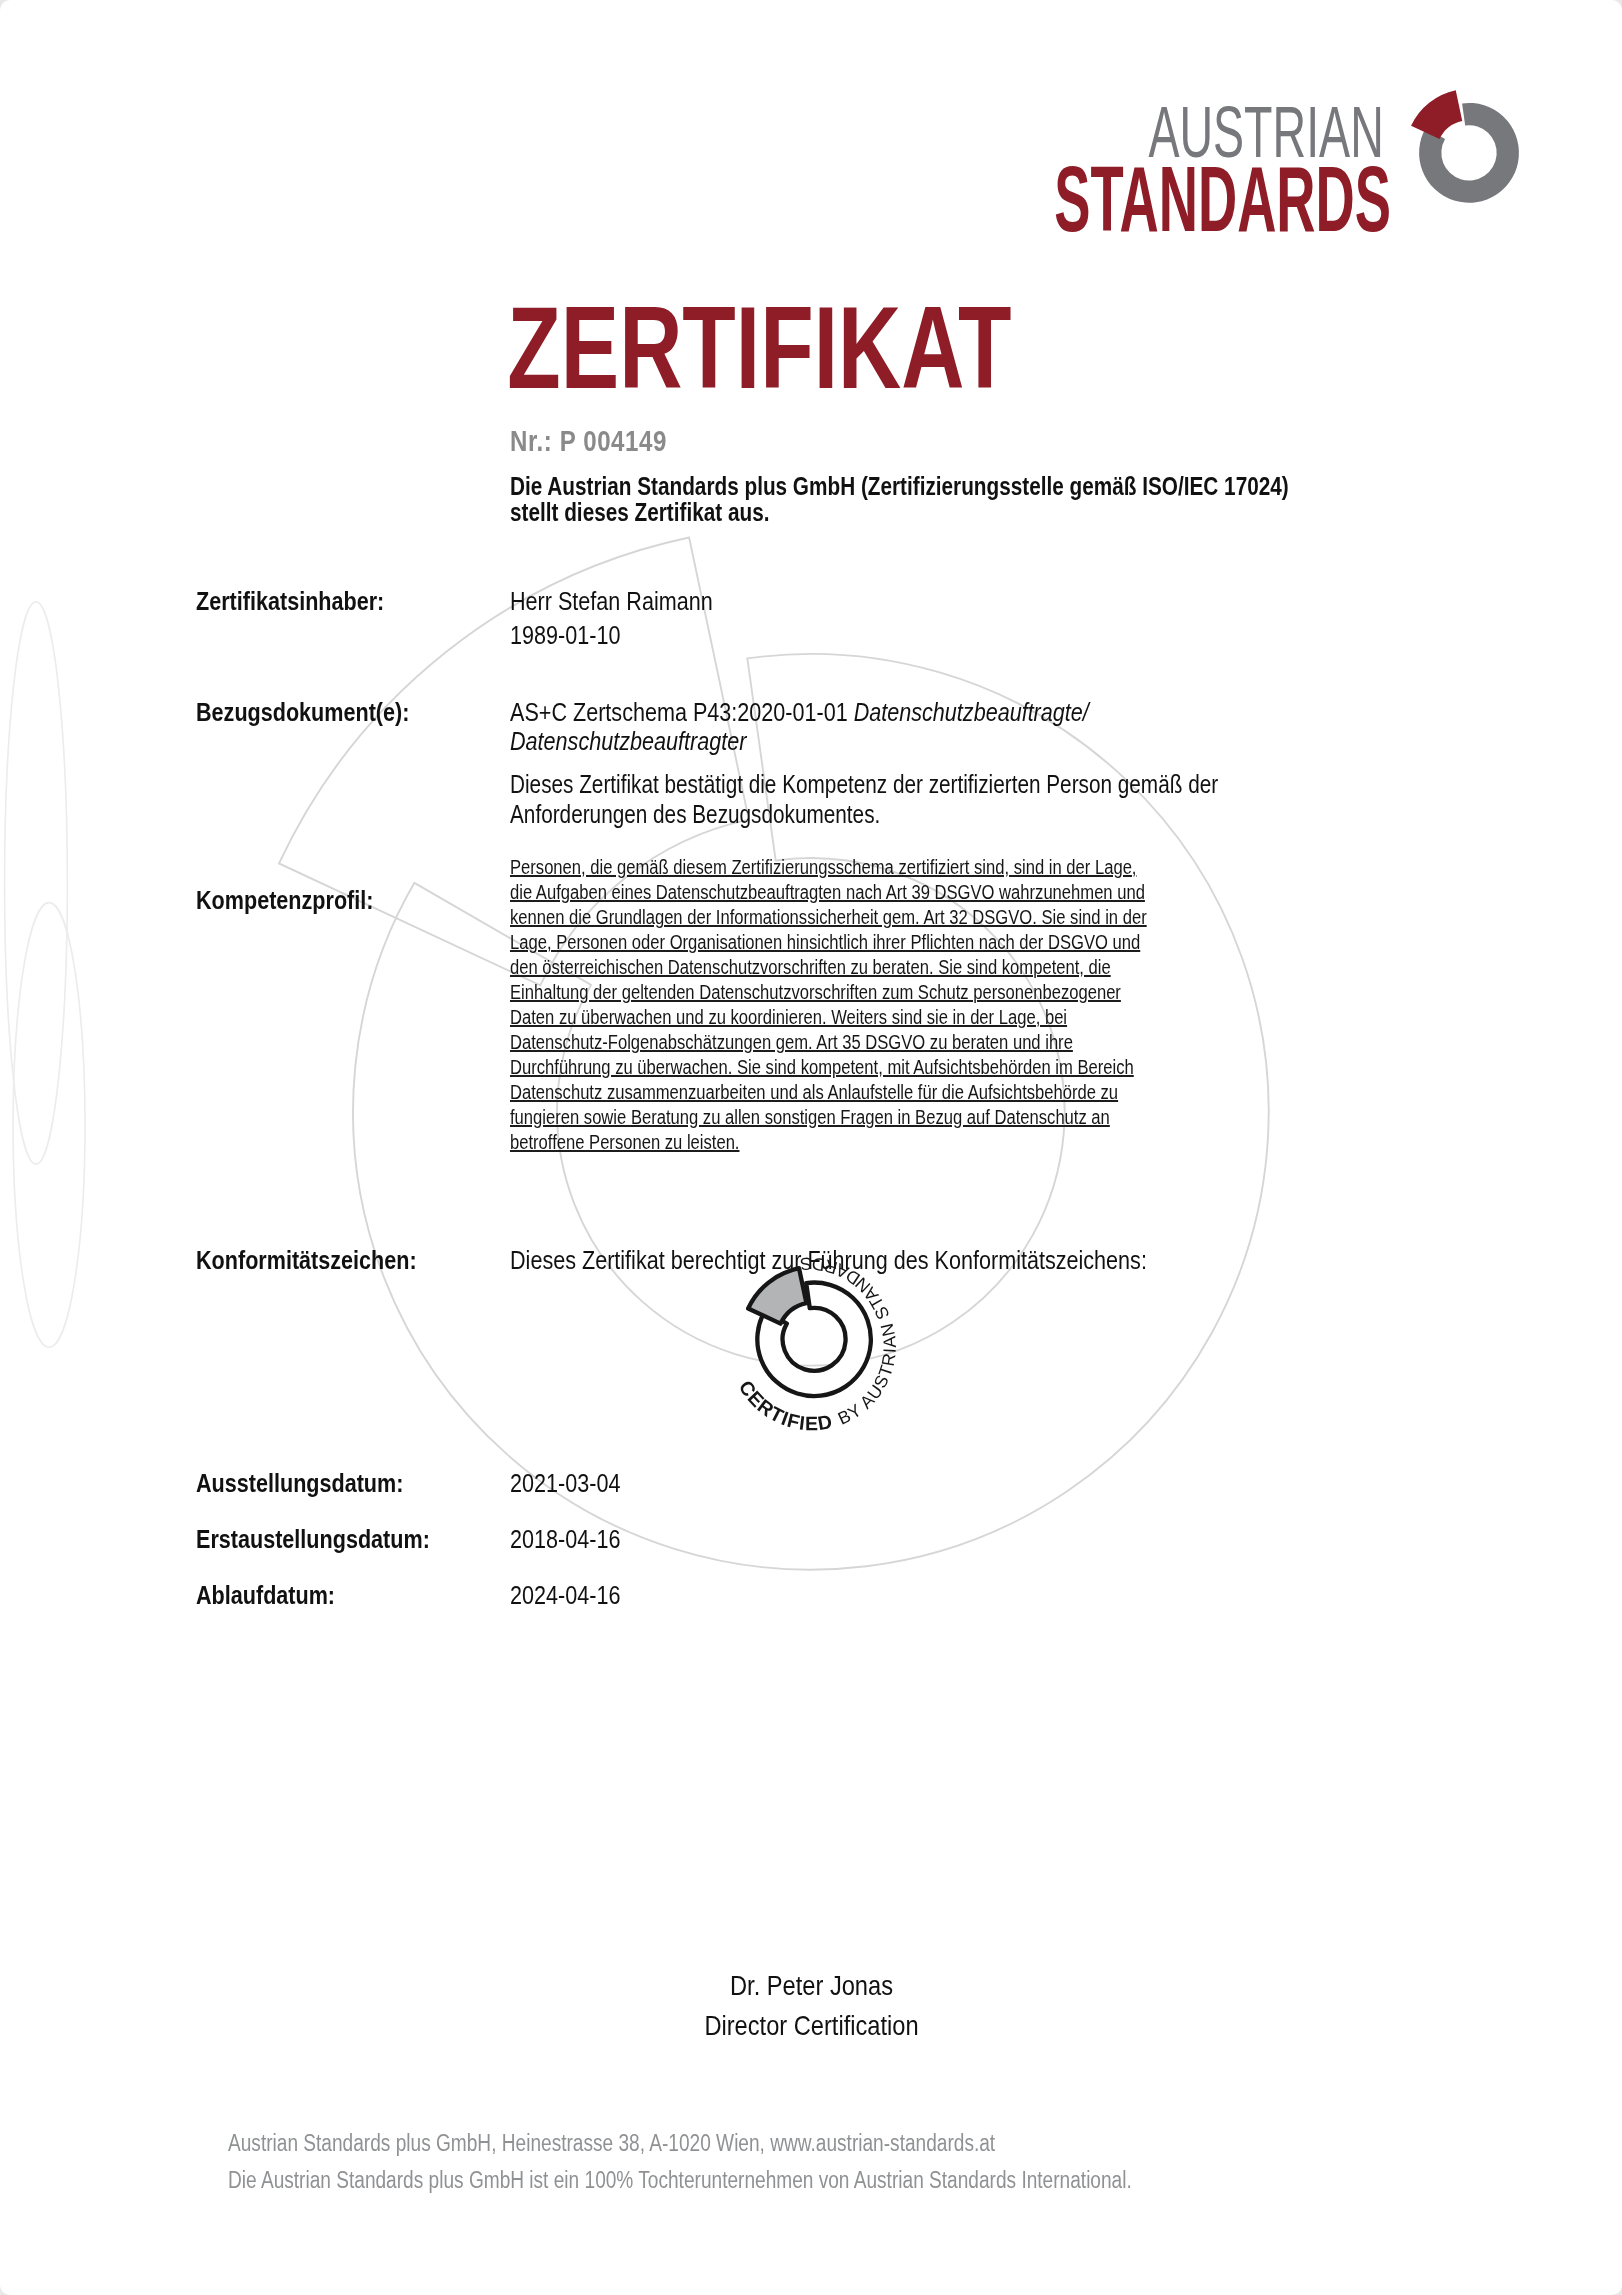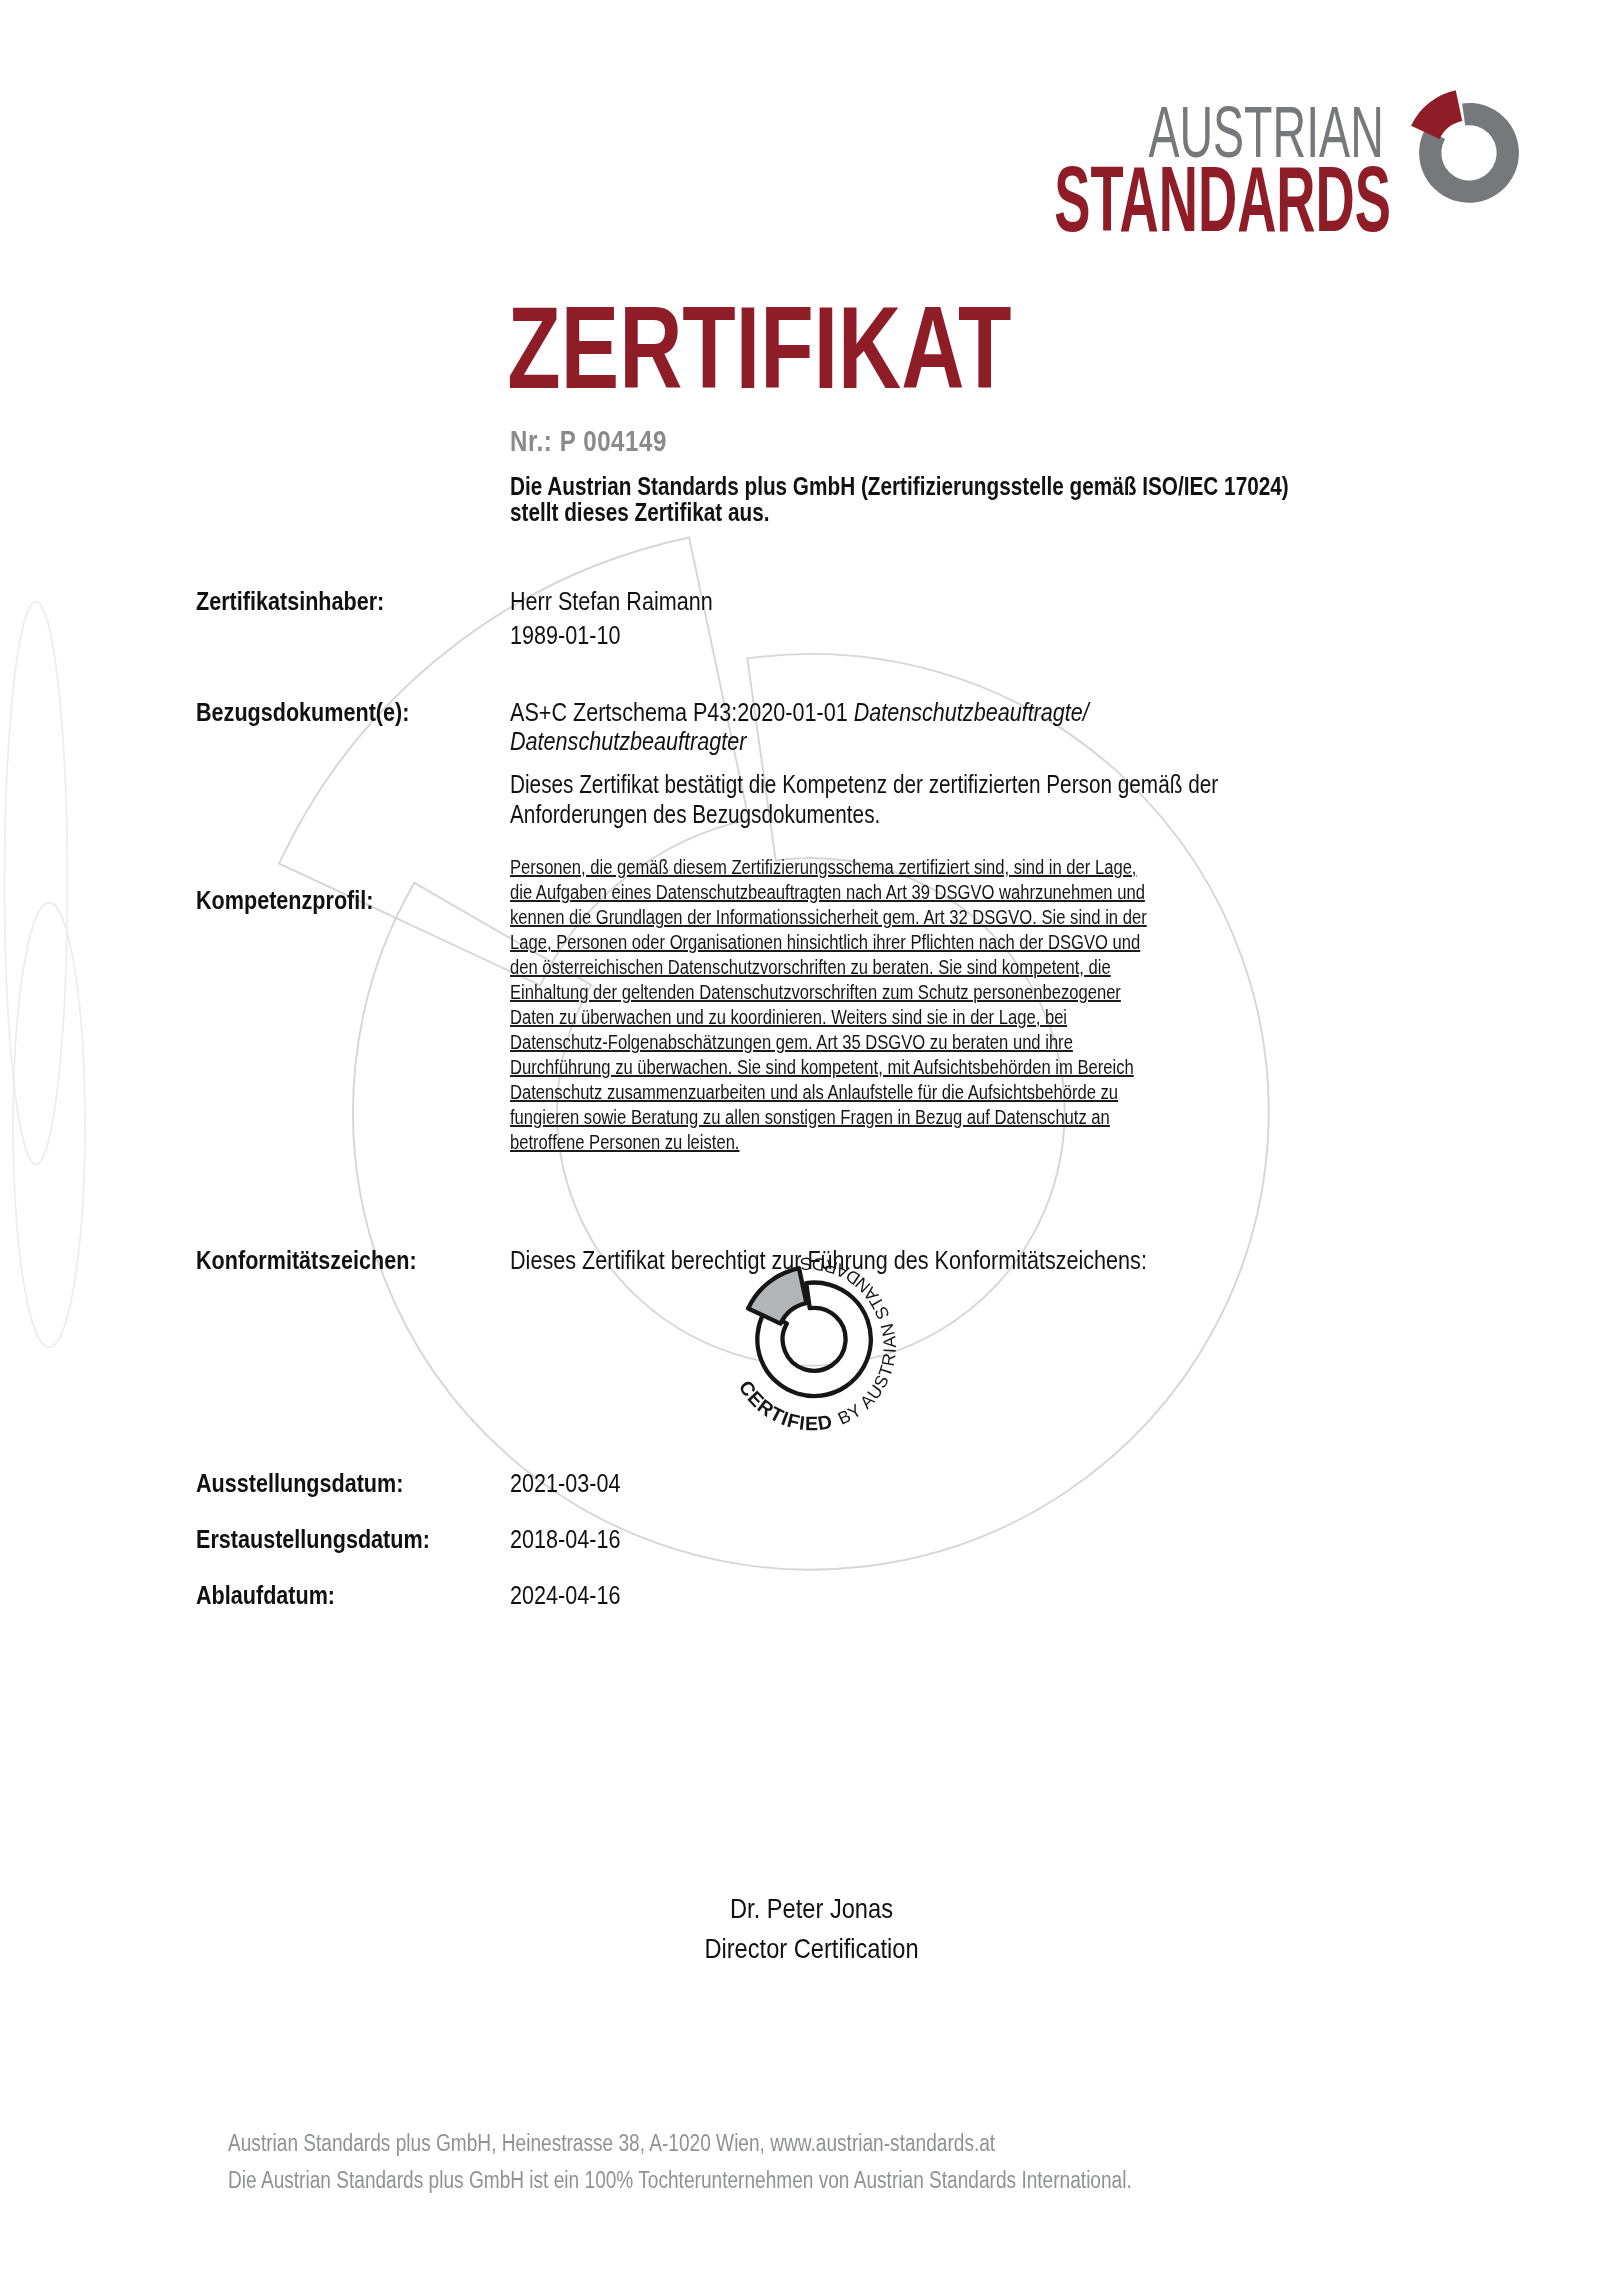--- a/index.html
+++ b/index.html
@@ -3,20 +3,21 @@
 <meta charset="utf-8">
 <style>
   html,body{margin:0;padding:0;background:#e8e8e8;}
   .page{
     position:relative;
     width:1622px;height:2295px;
     background:#ffffff;
     overflow:hidden;
     font-family:"Liberation Sans", sans-serif;
     color:#1c1c1c;
+    border-radius:10px;
   }
   .abs{position:absolute;}
   .narrow{transform:scaleX(0.83);transform-origin:0 50%;white-space:nowrap;}
   .narrow-c{transform:scaleX(0.86);transform-origin:50% 50%;white-space:nowrap;}
   .label{font-weight:bold;font-size:26px;line-height:29px;color:#111;}
   .value{font-size:26px;line-height:29px;color:#111;}
   .it{font-style:italic;}
   .intro{font-weight:bold;font-size:25px;line-height:25.5px;color:#111;}
   .nr{font-weight:bold;font-size:29px;color:#8a8a8a;letter-spacing:0.7px;}
   .para{font-size:20px;line-height:25px;color:#161616;}
@@ -119,21 +120,21 @@
 
   <div class="abs label narrow col-label" style="top:1469px;">Ausstellungsdatum:</div>
   <div class="abs value narrow col-value" style="top:1469px;">2021-03-04</div>
 
   <div class="abs label narrow col-label" style="top:1525px;">Erstaustellungsdatum:</div>
   <div class="abs value narrow col-value" style="top:1525px;">2018-04-16</div>
 
   <div class="abs label narrow col-label" style="top:1581px;">Ablaufdatum:</div>
   <div class="abs value narrow col-value" style="top:1581px;">2024-04-16</div>
 
-  <div class="abs" style="left:550px;top:1889px;width:523px;">
+  <div class="abs" style="left:550px;top:1966px;width:523px;">
     <div class="sig narrow-c">Dr. Peter Jonas</div>
     <div class="sig narrow-c">Director Certification</div>
   </div>
 
   <div class="abs" style="left:198px;top:2125px;margin-left:30px;">
     <div class="footer narrow">Austrian Standards plus GmbH, Heinestrasse 38, A-1020 Wien, www.austrian-standards.at</div>
     <div class="footer narrow">Die Austrian Standards plus GmbH ist ein 100% Tochterunternehmen von Austrian Standards International.</div>
   </div>
 
 </div>

